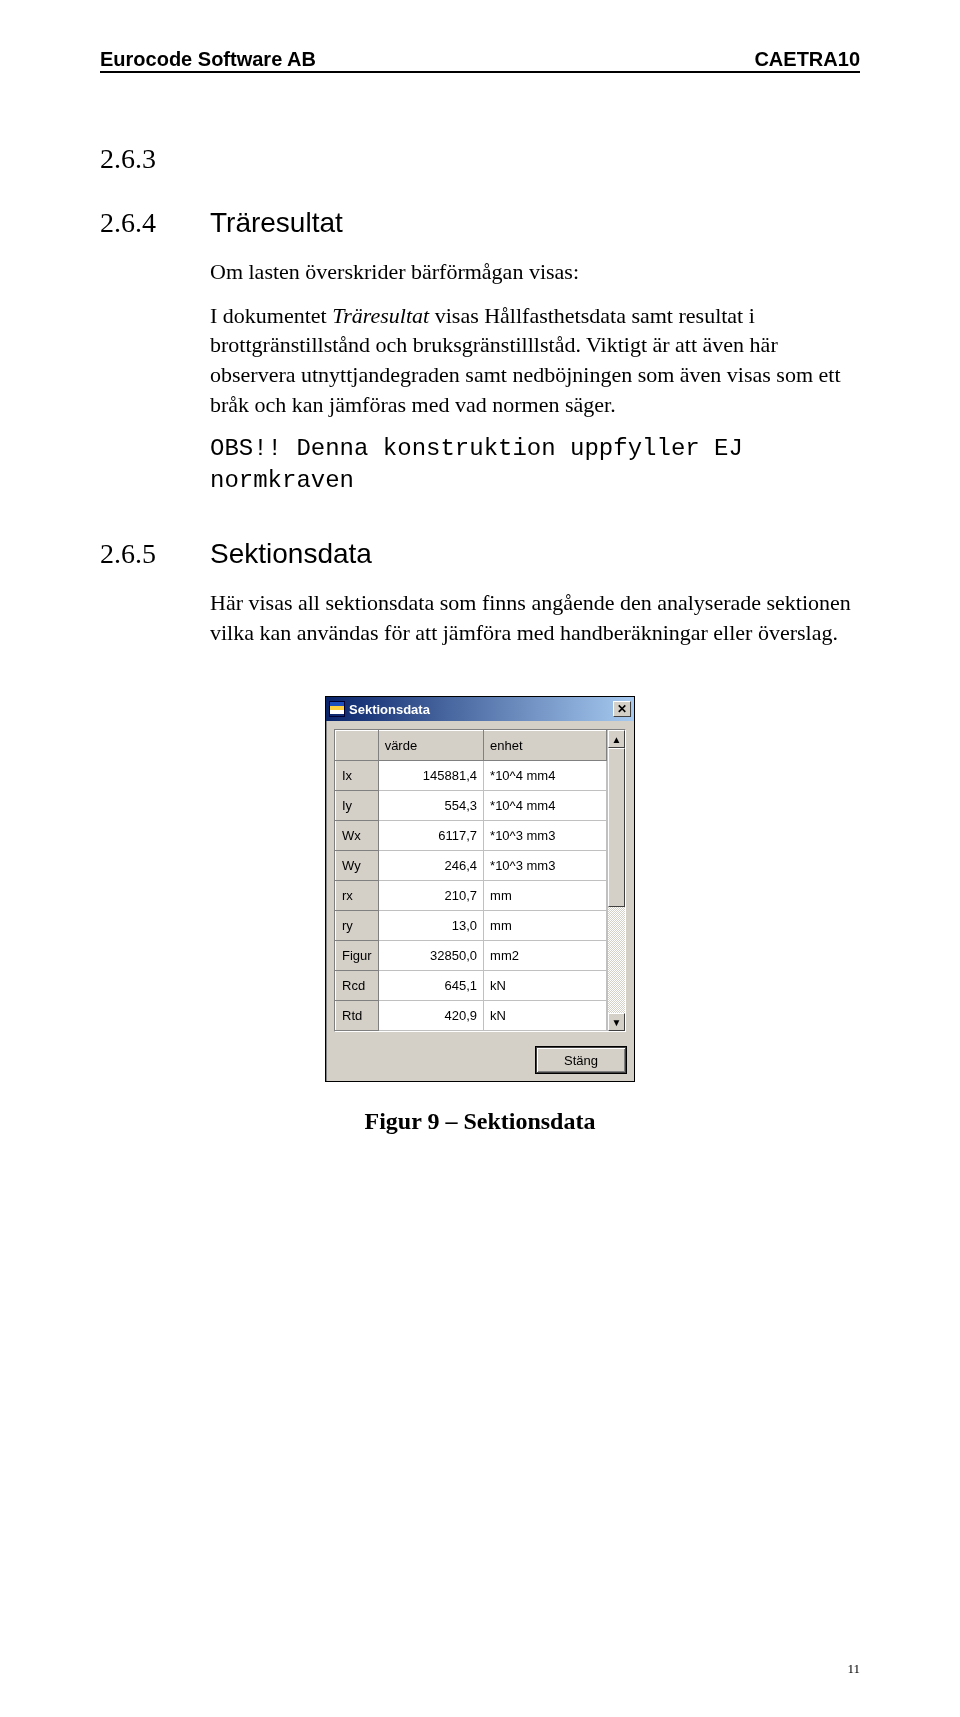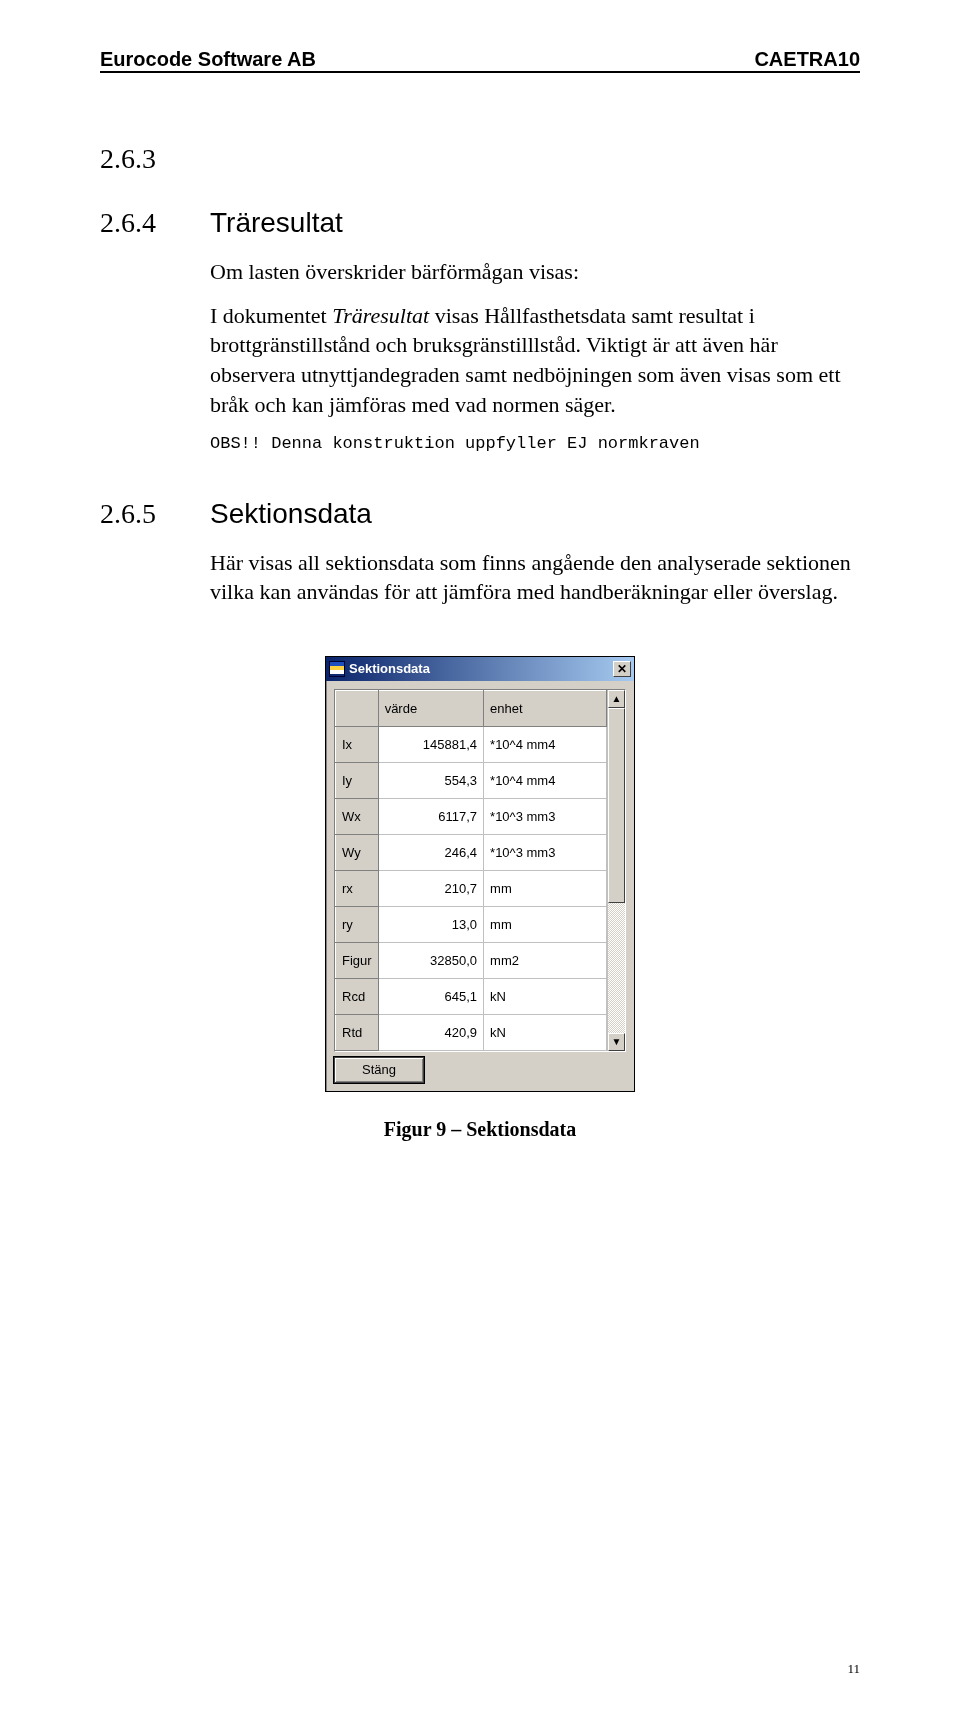--- a/index.html
+++ b/index.html
@@ -45,21 +45,21 @@
     font-size: 28px;
     margin-bottom: 18px;
   }
   .para {
     font-size: 22px;
     line-height: 1.35;
     margin-bottom: 14px;
   }
   .mono {
     font-family: "Courier New", Courier, monospace;
-    font-size: 17px;
+    font-size: 24px;
     line-height: 1.3;
     margin-bottom: 10px;
   }
 
   
   .dialog-wrap {
     display: flex;
     justify-content: center;
     margin-top: 35px;
     margin-bottom: 25px;
@@ -121,21 +121,21 @@
     background: #fff;
   }
   .grid {
     flex: 1;
     border-collapse: collapse;
     font-size: 13px;
   }
   .grid th, .grid td {
     border: 1px solid #c0c0c0;
     padding: 2px 6px;
-    height: 36px;
+    height: 30px;
     text-align: left;
     background: #fff;
   }
   .grid .hdr, .grid .rowhdr {
     background: #d4d0c8;
     border: 1px solid #808080;
     border-top-color: #fff;
     border-left-color: #fff;
     font-weight: normal;
   }
@@ -173,42 +173,42 @@
     position: absolute;
     top: 0; left: 0; right: 0;
     height: 60%;
     background: #d4d0c8;
     border: 1px solid #fff;
     border-right-color: #404040;
     border-bottom-color: #404040;
   }
   .dialog-actions {
     display: flex;
-    justify-content: flex-start;
-    padding-top: 5px;
+    justify-content: flex-end;
+    padding-top: 15px;
   }
   .win-btn {
     min-width: 90px;
     height: 26px;
     background: #d4d0c8;
     border: 1px solid #404040;
     box-shadow: inset 1px 1px 0 #fff, inset -1px -1px 0 #808080;
     font-family: Tahoma, Arial, sans-serif;
     font-size: 13px;
     text-align: center;
     padding: 0 12px;
   }
   .win-btn.default {
     outline: 1px solid #000;
   }
 
   .fig-caption {
     text-align: center;
     font-weight: bold;
-    font-size: 20px;
+    font-size: 24px;
     font-family: "Times New Roman", serif;
     margin-top: 26px;
   }
   .page-num {
     position: absolute;
     bottom: 40px;
     right: 100px;
     font-size: 13px;
     font-family: "Times New Roman", serif;
     text-align: right;

